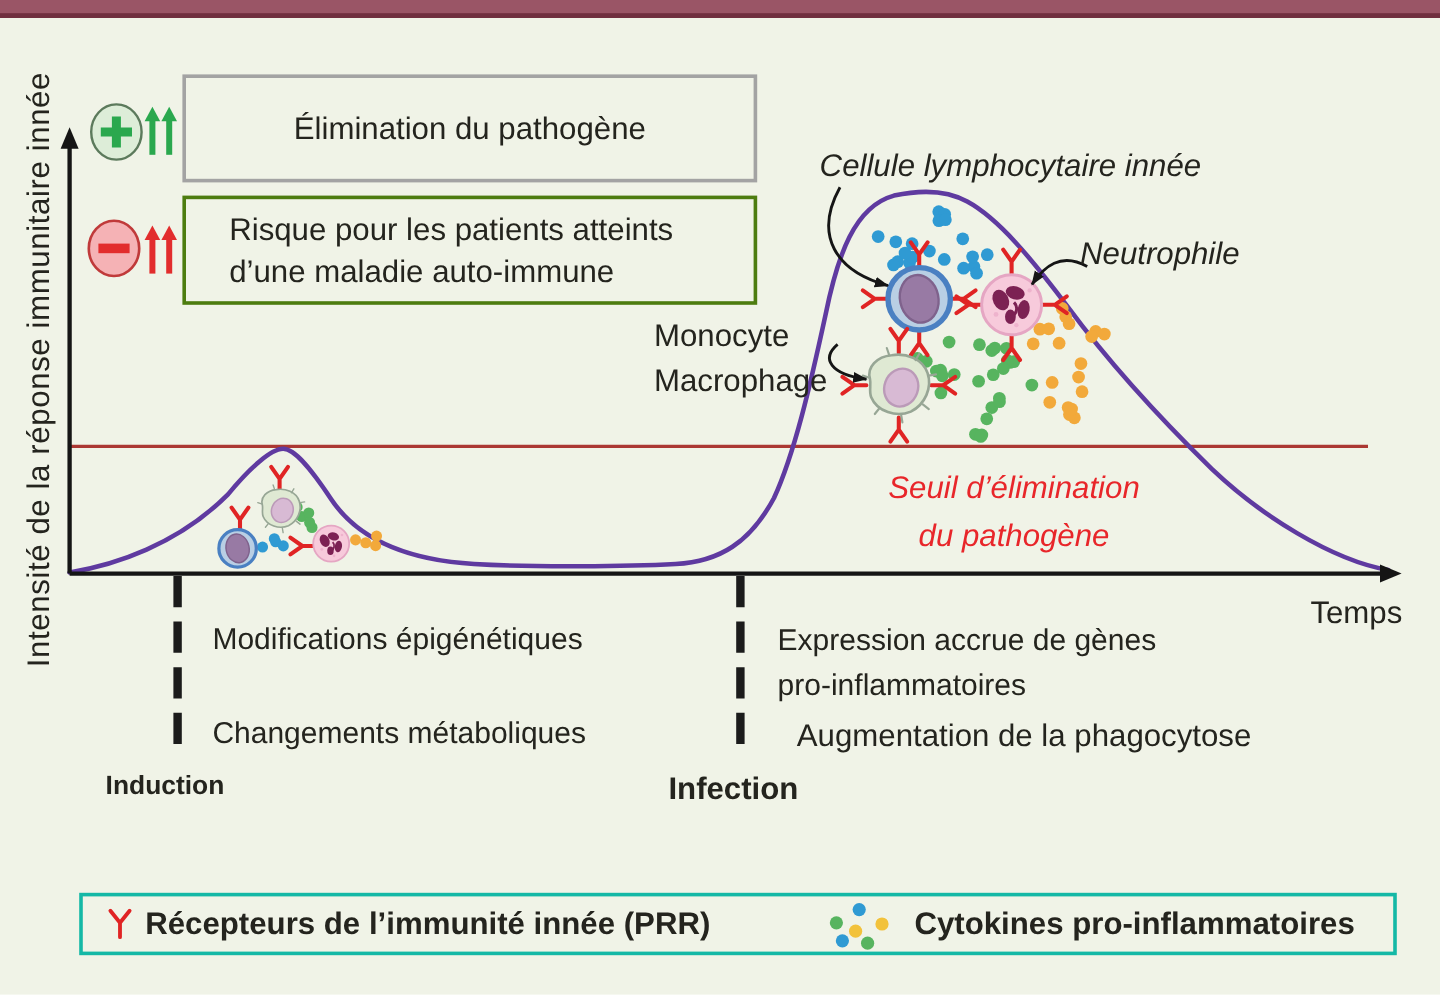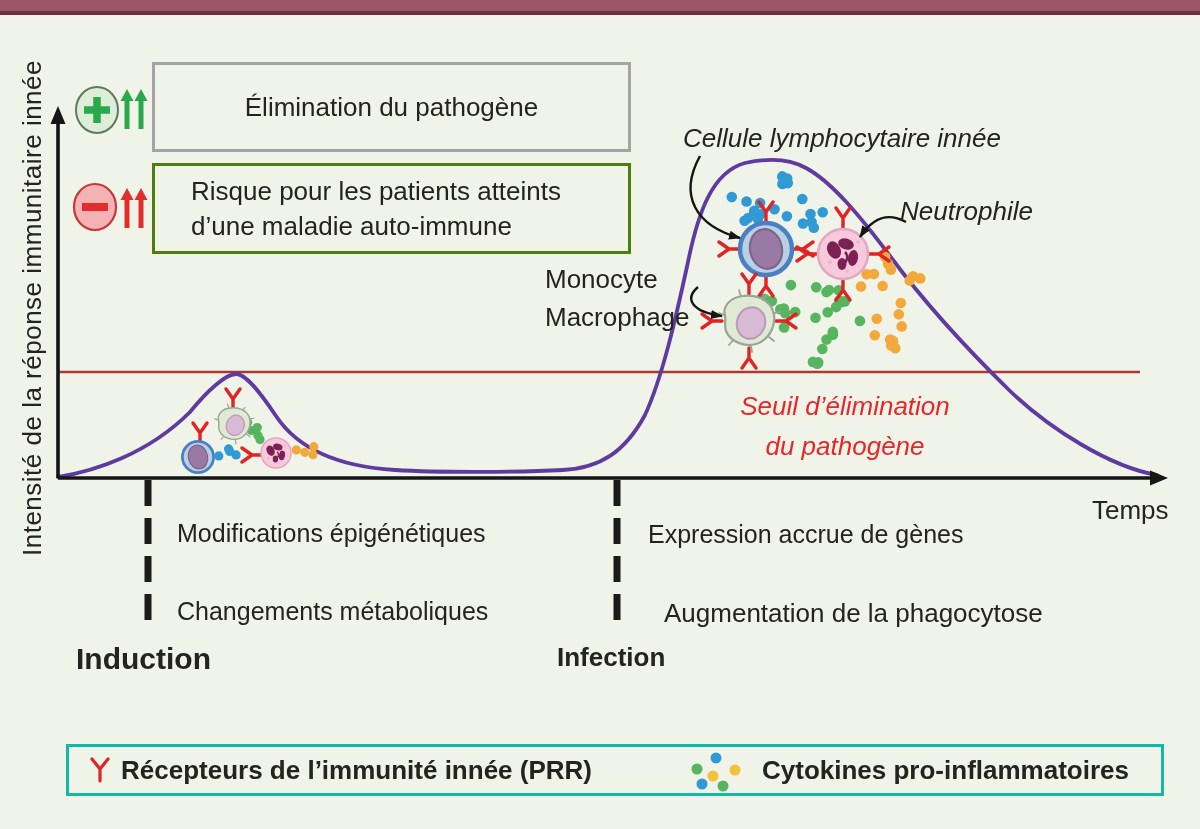--- a/index.html
+++ b/index.html
@@ -287,23 +287,24 @@
 
   <div class="seuil">
     <div>Seuil d’élimination</div>
     <div>du pathogène</div>
   </div>
 
   <div class="txt" style="left:1092px;top:495px;font-size:26px;">Temps</div>
 
   <div class="txt" style="left:177px;top:519px;font-size:25px;">Modifications épigénétiques</div>
   <div class="txt" style="left:177px;top:597px;font-size:25px;">Changements métaboliques</div>
-  <div class="txt b" style="left:76px;top:642px;font-size:30px;">Induction</div>
+  <div class="txt b" style="left:88px;top:642px;font-size:22px;">Induction</div>
 
   <div class="txt" style="left:648px;top:520px;font-size:25px;">Expression accrue de gènes</div>
+  <div class="txt" style="left:648px;top:557px;font-size:25px;">pro-inflammatoires</div>
   <div class="txt" style="left:664px;top:598px;font-size:26px;">Augmentation de la phagocytose</div>
   <div class="txt b" style="left:557px;top:642px;font-size:26px;">Infection</div>
 
   <div class="legend">
     <svg class="item" style="left:18px;" width="26" height="26">
       <path d="M13,24 L13,12 M13,12 L5,2 M13,12 L21,2" stroke="#e02424" stroke-width="3.2" fill="none" stroke-linecap="round"></path>
     </svg>
     <div class="item legtxt" style="left:52px;">Récepteurs de l’immunité innée (PRR)</div>
     <svg class="item" style="left:620px;" width="56" height="44">
       <circle cx="8" cy="21" r="5.5" fill="#57b45f"></circle>

